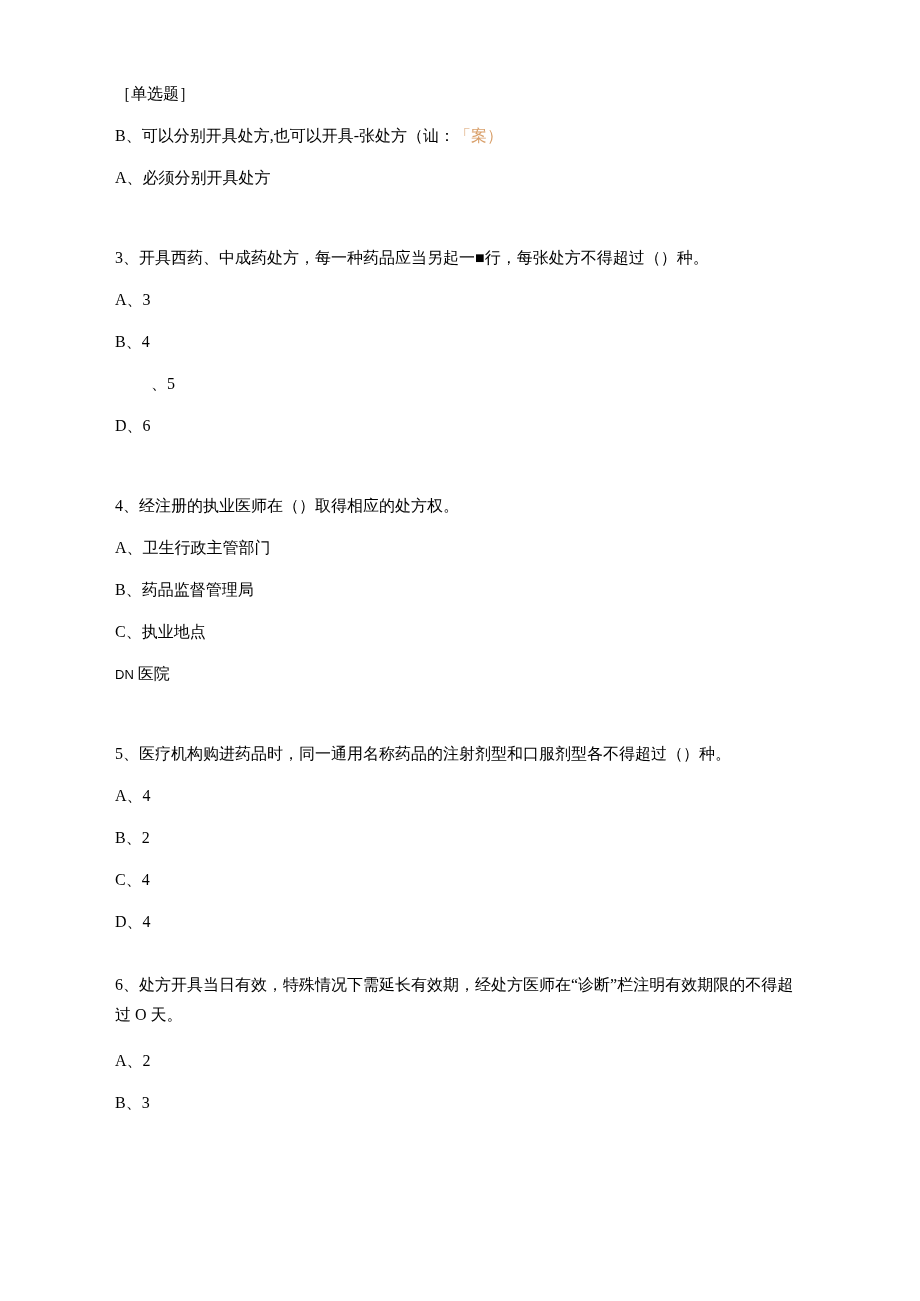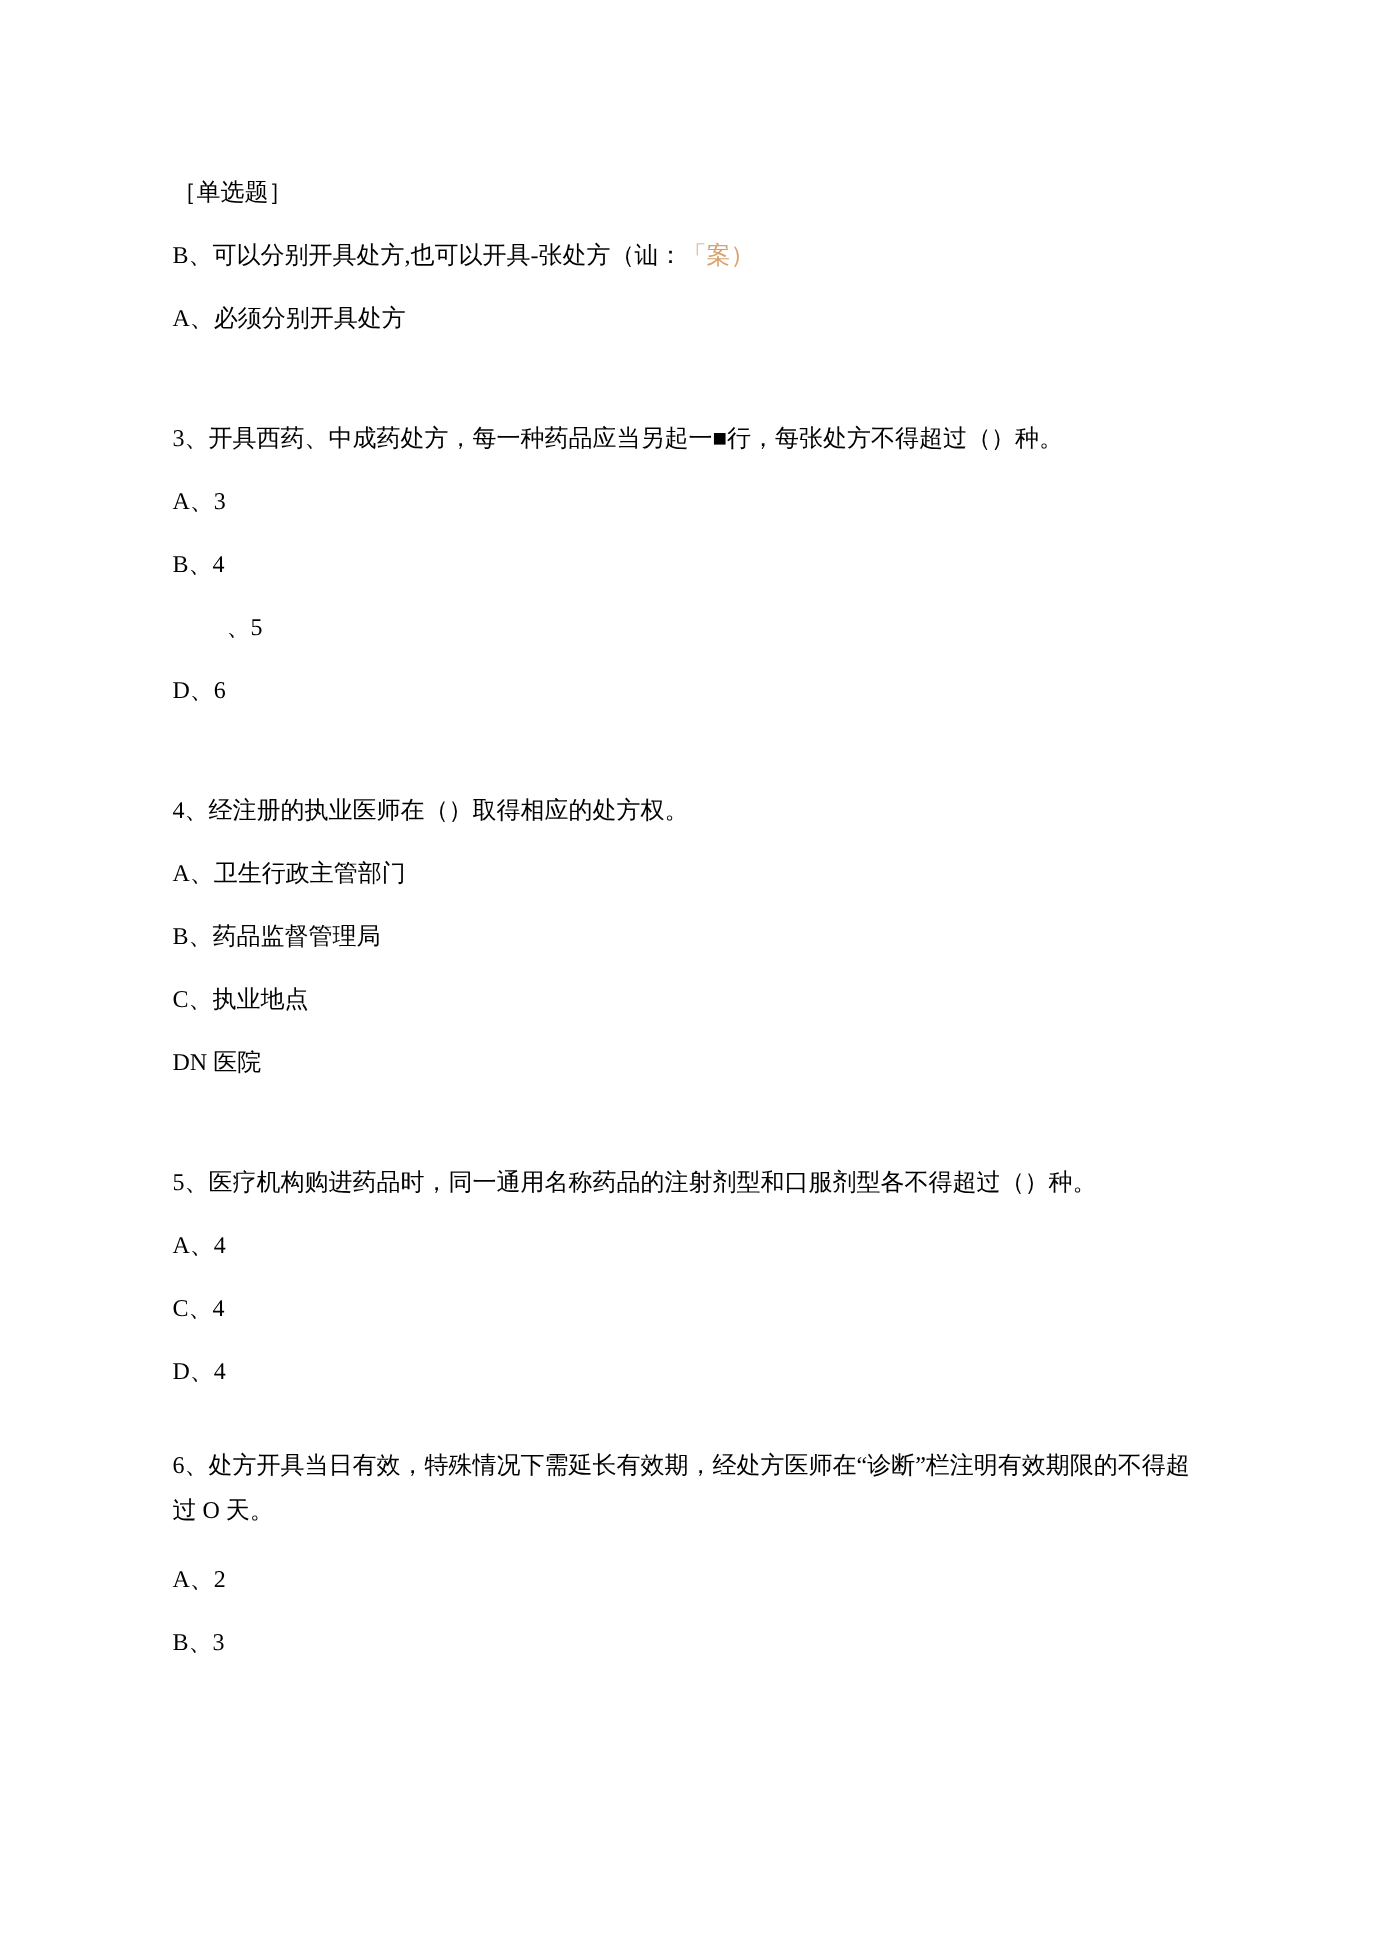--- a/index.html
+++ b/index.html
@@ -4,21 +4,21 @@
 <style>
   body {
     margin: 0;
     padding: 0;
     background: #ffffff;
     font-family: "SimSun", "宋体", serif;
     width: 920px;
     min-height: 1301px;
   }
   .page {
-    padding: 117px 115px 100px 115px;
+    padding: 82px 115px 100px 115px;
     font-size: 16px;
     line-height: 1.5;
     color: #000;
   }
   .line {
     margin-bottom: 18px;
   }
   .q-text {
     margin-top: 56px;
     margin-bottom: 18px;
@@ -34,22 +34,22 @@
   }
   .cr {
     font-style: italic;
     font-family: "Times New Roman", serif;
   }
   .cr-sub {
     margin-left: 36px;
     margin-bottom: 18px;
   }
   .dn {
-    font-family: Liberation Serif, serif;
-    font-size: 16px;
+    font-family: Liberation Sans, sans-serif;
+    font-size: 13px;
   }
   .q6-wrap {
     margin-top: 36px;
     margin-bottom: 18px;
     line-height: 1.9;
   }
 </style>
 </head>
 <body>
 
@@ -71,20 +71,21 @@
   <div class="q-text">4、经注册的执业医师在（）取得相应的处方权。</div>
   <div class="option">A、卫生行政主管部门</div>
   <div class="option">B、药品监督管理局</div>
   <div class="option">C、执业地点</div>
   <div class="option">
     <span class="dn">DN</span><span> 医院</span>
   </div>
 
   <div class="q-text">5、医疗机构购进药品时，同一通用名称药品的注射剂型和口服剂型各不得超过（）种。</div>
   <div class="option">A、4</div>
+  <div class="option">B、2</div>
   <div class="option">C、4</div>
   <div class="option">D、4</div>
 
   <div class="q6-wrap">6、处方开具当日有效，特殊情况下需延长有效期，经处方医师在“诊断”栏注明有效期限的不得超过 O 天。</div>
   <div class="option">A、2</div>
   <div class="option">B、3</div>
 
 </div>
 
 </body></html>

